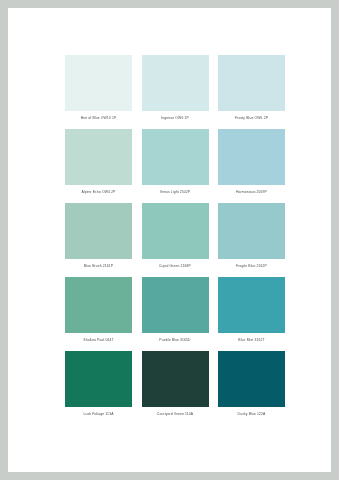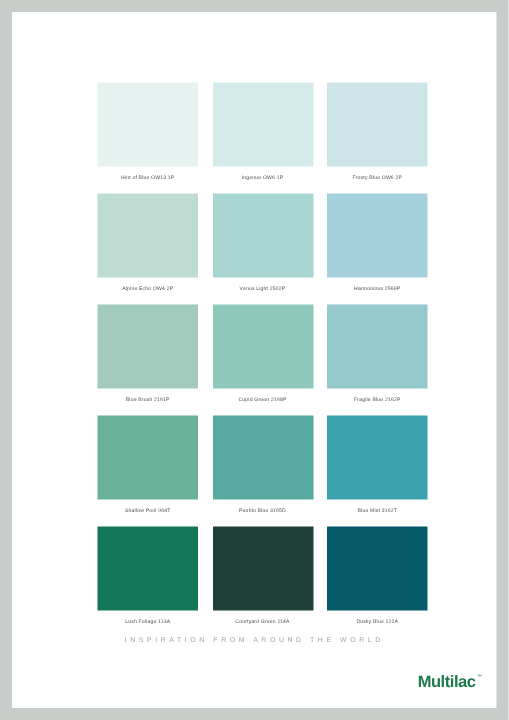--- a/index.html
+++ b/index.html
@@ -169,23 +169,14 @@
         <div class="swatch-label">Courtyard Green 114A</div>
       </div>
       <div class="swatch-cell">
         <div class="swatch-chip" style="background-color: rgb(6, 91, 104);"></div>
         <div class="swatch-label">Dusky Blue 122A</div>
       </div>
     </div>
 
   </div>
 
-  <div id="footer">
-    <div id="tagline">INSPIRATION FROM AROUND THE WORLD</div>
-    <div id="logo">
-      <span id="logo-word" style="color: rgb(29, 122, 76);">
-        <span>Multilac</span>
-        <span id="logo-tm" style="color: rgb(29, 122, 76);">™</span>
-      </span>
-    </div>
-  </div>
 
 </div>
 
 </body></html>

